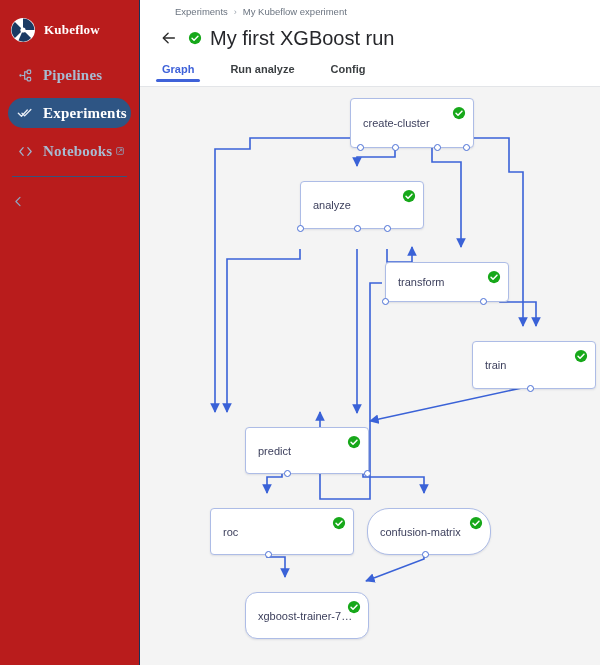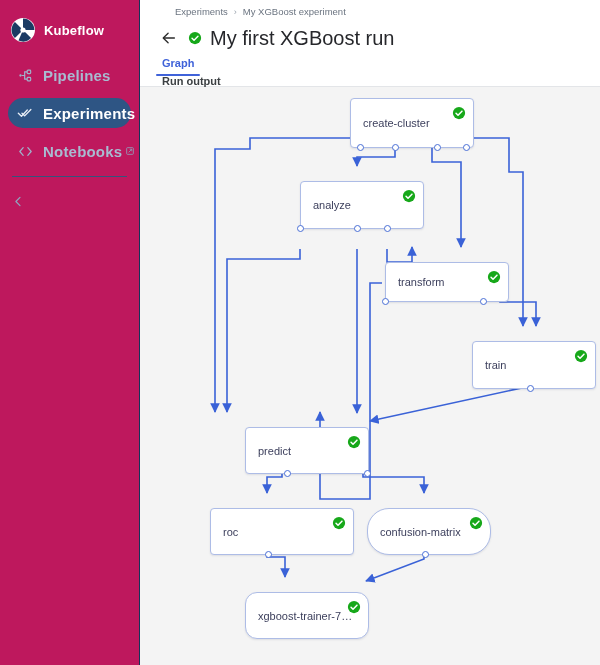--- a/index.html
+++ b/index.html
@@ -7,24 +7,25 @@
     width: 600px; height: 665px;
     font-family: "Liberation Sans", sans-serif;
     background: #ffffff;
     overflow: hidden;
   }
   .app { display: flex; width: 600px; height: 665px; }
 
   
   .sidebar {
     width: 140px; height: 665px;
-    background: #be185d;
+    background: #b91c1c;
     flex: 0 0 140px;
     position: relative;
     border-right: 1px solid #16335a;
+    font-family: Liberation Serif, serif;
   }
   .brand {
     display: flex; align-items: center;
     padding: 14px 0 0 10px;
     height: 46px;
   }
   .brand-logo { width: 26px; height: 26px; flex: 0 0 26px; }
   .brand-name {
     color: #ffffff; font-size: 13px; font-weight: bold;
     letter-spacing: .2px; margin-left: 8px;
@@ -81,25 +82,24 @@
     display: flex; align-items: center; justify-content: center;
     color: #2b2b2b; cursor: pointer;
   }
   .status-dot { margin-left: 8px; display:flex; align-items:center; }
   .run-title {
     font-size: 20px; color: #26272b; margin-left: 8px;
     font-weight: normal;
   }
 
   .tabs {
-    display: flex; align-items: flex-start;
+    display: flex; align-items: center;
     height: 30px; padding-left: 18px;
     border-bottom: 1px solid #e3e5e8;
     margin-top: 4px;
-    flex-direction: column;
   }
   .tab {
     font-size: 11px; color: #3c4043;
     font-weight: bold; padding: 0 4px 6px 4px;
     margin-right: 28px; cursor: pointer;
     position: relative;
   }
   .tab.active { color: #3f62d9; }
   .tab.active::after {
     content: ""; position: absolute;
@@ -209,42 +209,42 @@
         </svg>
       </span>
     </div>
   </aside>
 
   <section class="main">
 
     <div class="breadcrumb">
       <span class="bc-link">Experiments</span>
       <span class="bc-sep">›</span>
-      <span class="bc-cur">My XGBoost experiment</span>
+      <span class="bc-cur">My Kubeflow experiment</span>
     </div>
 
     <div class="title-row">
       <span class="back-arrow">
         <svg viewBox="0 0 20 20" width="18" height="18" fill="none" stroke="currentColor" stroke-width="1.5" stroke-linecap="round" stroke-linejoin="round">
           <path d="M16 10 H4"></path>
             <path d="M9 4.8 L3.6 10 L9 15.2"></path>
         </svg>
       </span>
       <span class="status-dot">
         <svg viewBox="0 0 16 16" width="14" height="14">
           <circle cx="8" cy="8" r="7" fill="#17a81a"></circle>
           <path d="M4.6 8.2 L6.9 10.5 L11.4 5.9" fill="none" stroke="#ffffff" stroke-width="1.6" stroke-linecap="round" stroke-linejoin="round"></path>
         </svg>
       </span>
       <h1 class="run-title">My first XGBoost run</h1>
     </div>
 
     <div class="tabs">
       <div class="tab active">Graph</div>
-      <div class="tab">Run output</div>
+      <div class="tab">Run analyze</div>
       <div class="tab">Config</div>
     </div>
 
     <div class="canvas">
 
       <svg width="460" height="567" viewBox="0 0 460 567">
         <defs>
           <marker id="ah" markerWidth="7" markerHeight="7" refX="5.4" refY="3" orient="auto">
             <path d="M0,0 L6,3 L0,6 z" fill="#3a62d7"></path>
           </marker>

